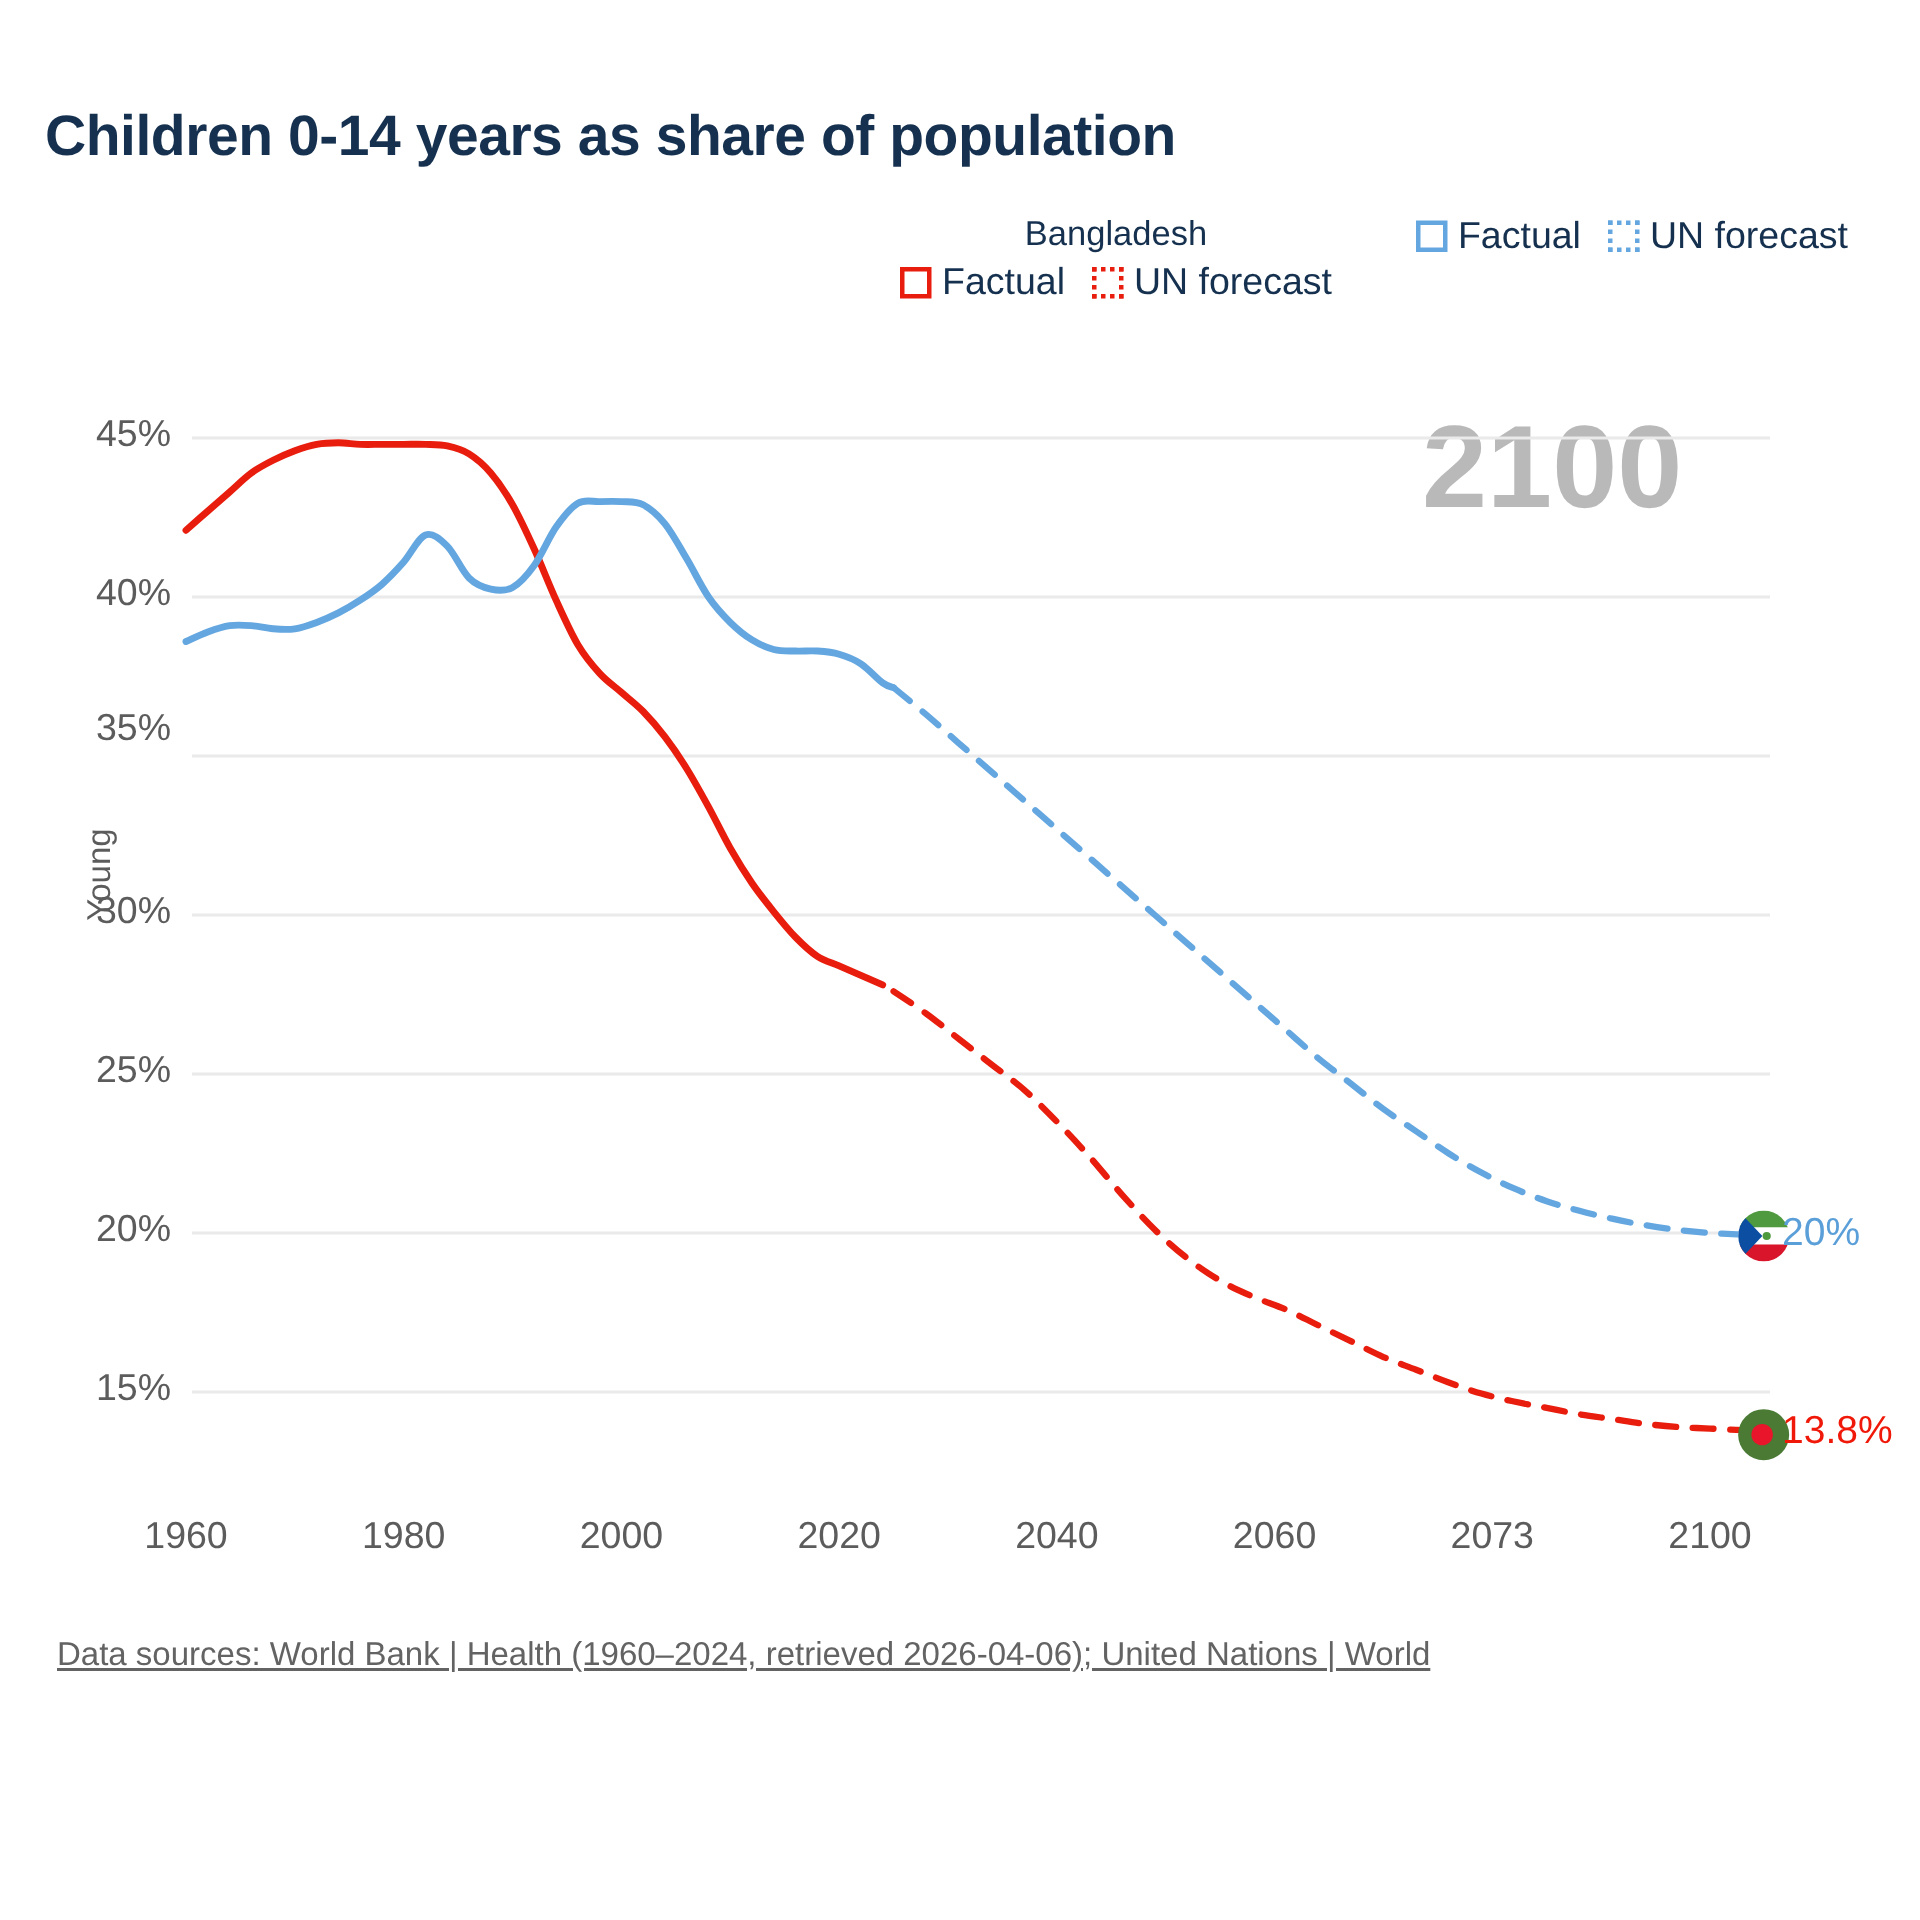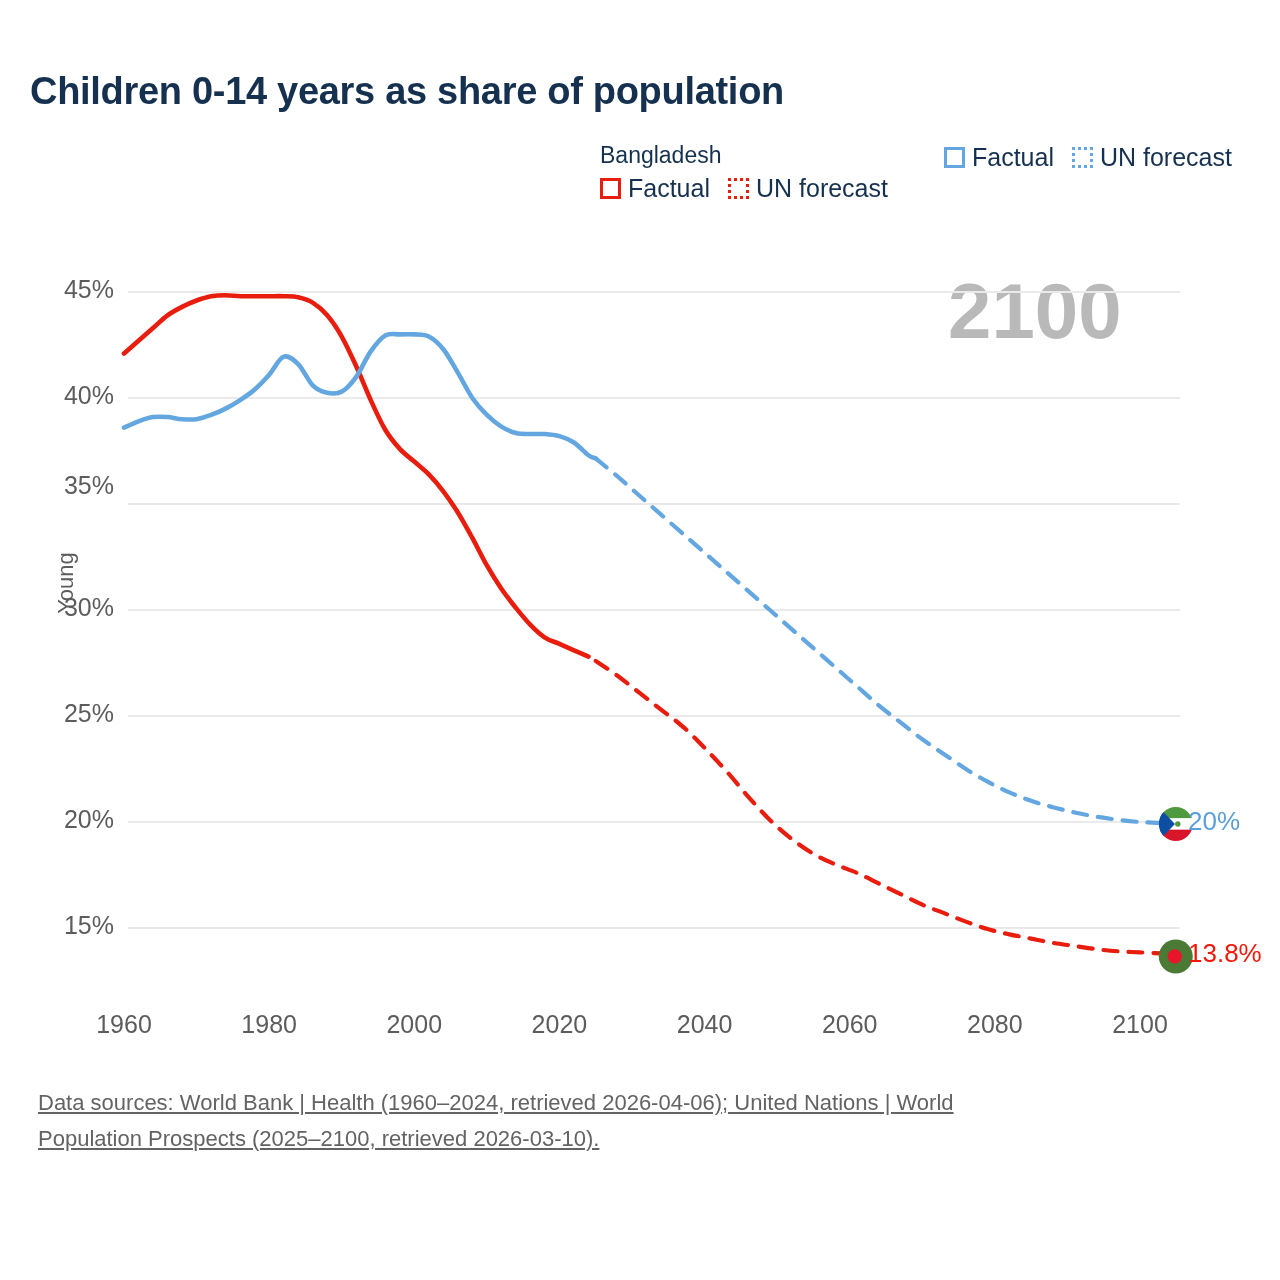--- a/index.html
+++ b/index.html
@@ -21,21 +21,21 @@
     white-space:nowrap;
   }
   
   #legend{
     position:absolute;
     left:600px; top:143px;
     display:flex;
     gap:56px;
     align-items:flex-start;
   }
-  .legend-group{display:flex;flex-direction:column;gap:6px;}
+  .legend-group{display:flex;flex-direction:column;gap:6px;align-items:center;}
   .legend-country{
     font-size:23px;
     color:#15314f;
     line-height:1.1;
     white-space:nowrap;
   }
   .legend-row{display:flex;gap:18px;align-items:center;}
   .legend-item{display:flex;align-items:center;gap:7px;}
   .legend-swatch{
     width:21px;height:21px;
@@ -196,23 +196,22 @@
     <div class="y-tick-label" style="top: 911px;">15%</div>
   </div>
 
 <div id="x-tick-container">
     <div class="x-tick-label" style="left: 69px;">1960</div>
     <div class="x-tick-label" style="left: 214.143px;">1980</div>
     <div class="x-tick-label" style="left: 359.286px;">2000</div>
     <div class="x-tick-label" style="left: 504.429px;">2020</div>
     <div class="x-tick-label" style="left: 649.571px;">2040</div>
     <div class="x-tick-label" style="left: 794.714px;">2060</div>
-    <div class="x-tick-label" style="left: 939.857px;">2080</div>
+    <div class="x-tick-label" style="left: 939.857px;">2073</div>
     <div class="x-tick-label" style="left: 1085px;">2100</div>
   </div>
 
 <div class="endpoint-label" id="label-eq">20%</div>
 <div class="endpoint-label" id="label-bd">13.8%</div>
 
 <div id="footer">
   <div>Data sources: World Bank | Health (1960–2024, retrieved 2026-04-06); United Nations | World</div>
-  <div>Population Prospects (2025–2100, retrieved 2026-03-10).</div>
 </div>
 
 </body></html>

